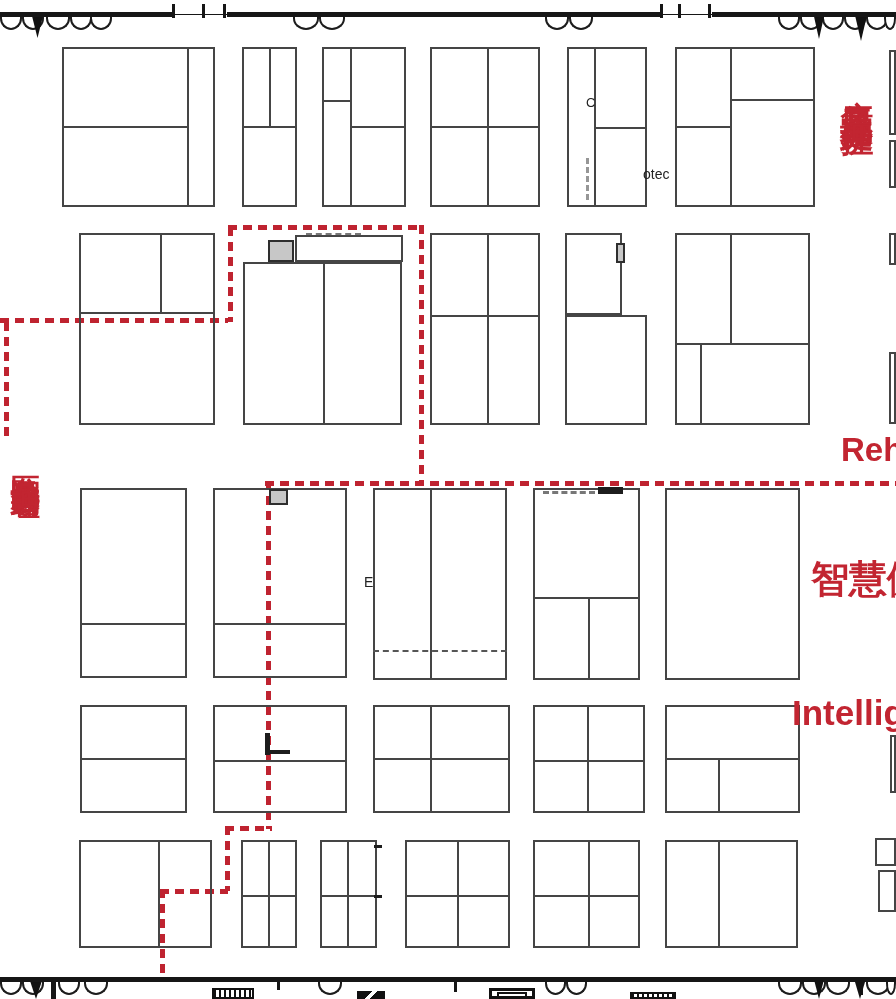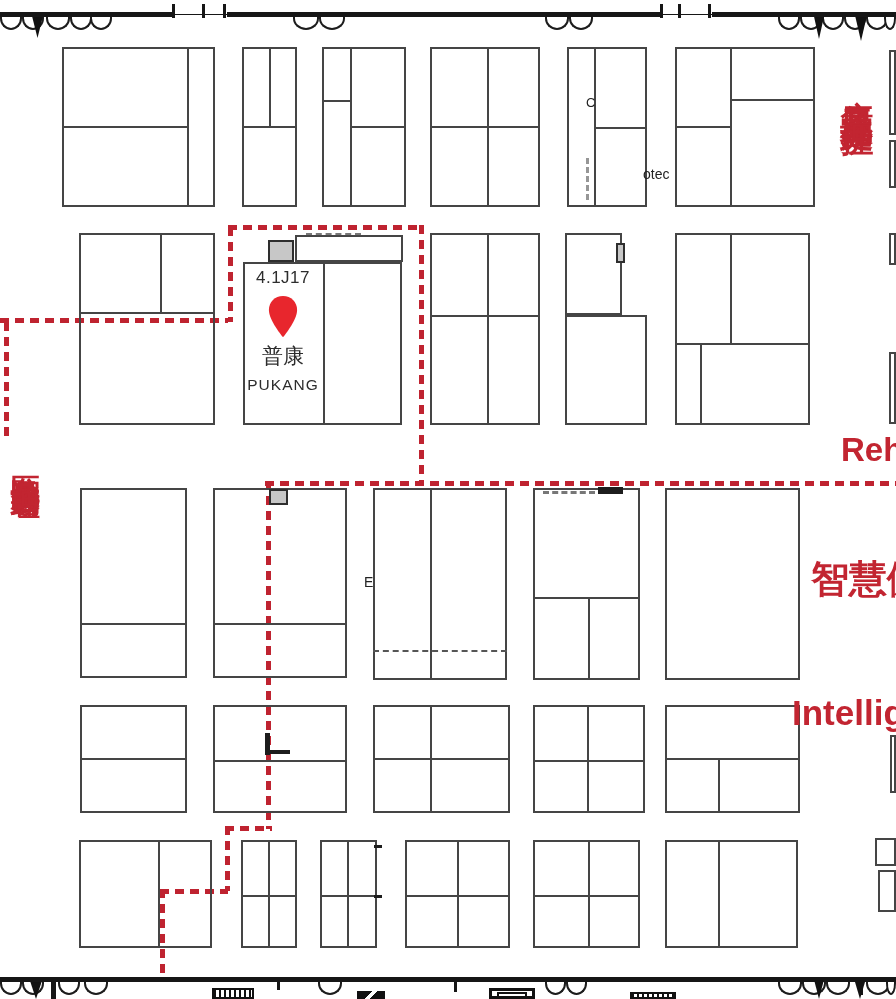--- a/index.html
+++ b/index.html
@@ -198,28 +198,20 @@
       <div class="smudge-h" style="left: 543px; top: 491px; width: 52px;"></div>
       <div class="smudge-h" style="left: 306px; top: 233px; width: 55px;"></div>
       <div class="smudge-v" style="left: 586px; top: 158px; height: 42px;"></div>
       <div class="hatch" style="left: 212px; top: 988px; width: 42px; height: 11px;"></div>
       <div class="hatch" style="left: 630px; top: 992px; width: 46px; height: 7px;"></div>
       <div class="nest-outer" style="left: 489px; top: 988px; width: 46px; height: 11px;"></div>
       <div class="nest-inner" style="left: 497px; top: 992px; width: 30px; height: 7px;"></div>
       <div class="arrowbox" style="left: 357px; top: 991px; width: 28px; height: 8px;"></div>
     </div>
 
-  <div id="pukang-booth-labels">
-    <div id="booth-id">4.1J17</div>
-    <svg id="pin" width="36" height="46" viewBox="0 0 24 30">
-      <path d="M12 1 C6.6 1 2.6 5 2.6 10.3 c0 7 9.4 18.2 9.4 18.2 s9.4-11.2 9.4-18.2 C21.4 5 17.4 1 12 1 z" fill="#e8262d"></path>
-    </svg>
-    <div id="booth-zh">普康</div>
-    <div id="booth-en">PUKANG</div>
-  </div>
 
   <div class="redtext vertical" style="left:6px;top:452px;font-size:29px;letter-spacing:2px;">医院设备及后勤管理</div>
   <div class="redtext vertical" style="left:834px;top:74px;font-size:33px;letter-spacing:4px;">康复及家庭护理</div>
   <div class="redtext" style="left:841px;top:431px;font-size:33px;">Reh</div>
   <div class="redtext" style="left:811px;top:554px;font-size:38px;font-weight:700;">智慧健</div>
   <div class="redtext" style="left:792px;top:693px;font-size:35px;">Intellige</div>
 
   <div class="tinytext" style="left:643px;top:166px;font-size:14px;">otec</div>
   <div class="tinytext" style="left:586px;top:95px;font-size:13px;">C</div>
   <div class="tinytext" style="left:364px;top:574px;font-size:14px;">E</div>

